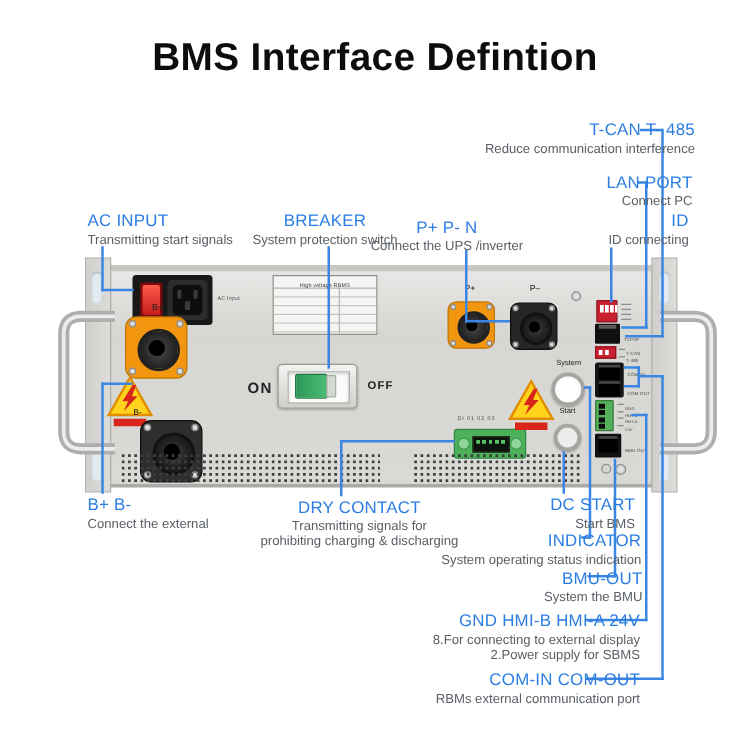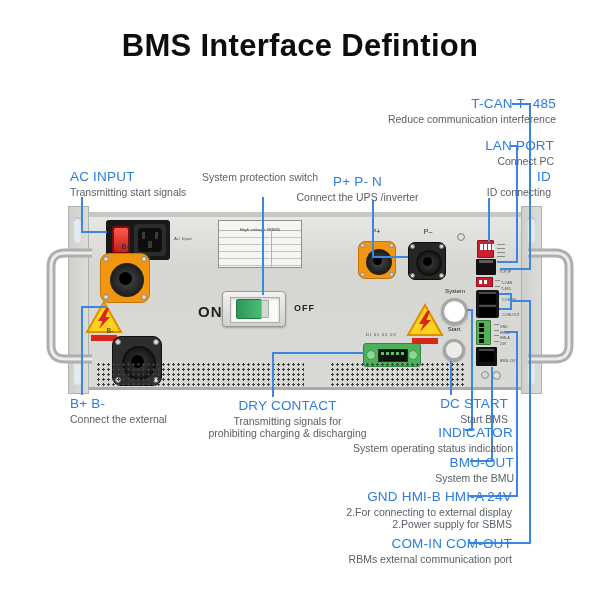--- a/index.html
+++ b/index.html
@@ -113,21 +113,21 @@
   <div class="dlabel" style="left:98px;top:327px;width:24px;">B-</div>
   <div class="cmp" style="left:112px;top:336px;width:50px;height:50px;background:#2e2e2e;border:1px solid #101010;border-radius:9px;">
     <div class="screw" style="left:2px;top:2px"></div>
       <div class="screw" style="right:2px;top:2px"></div>
     <div class="screw" style="left:2px;bottom:2px"></div>
       <div class="screw" style="right:2px;bottom:2px"></div>
     <div style="position:absolute;left:9px;top:9px;width:30px;height:30px;border-radius:50%;background:radial-gradient(#3c3c3c,#0a0a0a);border:2px solid #111;"></div>
     <div style="position:absolute;left:18px;top:18px;width:13px;height:13px;border-radius:50%;background:#000;"></div>
   </div>
 
-  <div class="dlabel" style="left:198px;top:303px;font-size:15px;font-weight:bold;letter-spacing:1px;">ON</div>
+  <div class="dlabel" style="left:198px;top:303px;font-size:12px;font-weight:bold;letter-spacing:1px;">ON</div>
   <div class="dlabel" style="left:294px;top:303px;font-size:9px;font-weight:bold;letter-spacing:1px;">OFF</div>
   <div class="cmp" style="left:222px;top:291px;width:64px;height:36px;background:linear-gradient(#f2f2f0,#cfcfcc);border:1px solid #9a9a97;border-radius:4px;box-shadow:0 1px 2px rgba(0,0,0,.25);">
     <div style="position:absolute;left:7px;top:5px;width:48px;height:24px;background:#fbfbfa;border:1px solid #adadaa;box-shadow:inset 0 1px 3px rgba(0,0,0,.2);"></div>
     <div style="position:absolute;left:13px;top:7px;width:26px;height:20px;background:linear-gradient(90deg,#2e9758,#49bd74);border:1px solid #1f7a44;border-radius:2px;box-sizing:border-box;"></div>
     <div style="position:absolute;left:38px;top:8px;width:8px;height:18px;background:#d4d9d4;border:1px solid #a8ada8;border-radius:1px;box-sizing:border-box;"></div>
   </div>
 
   <div class="dlabel" style="left:366px;top:331px;text-align:left;">
     <span class="micro" style="letter-spacing:1px;">DI 01 02 03</span>
   </div>
@@ -276,20 +276,21 @@
   </div>
   <div class="co ta-r" style="top:169px;right:95px">
     <div class="lab">ID</div>
     <div class="des">ID connecting</div>
   </div>
   <div class="co ta-l" style="top:169px;left:70px">
     <div class="lab">AC INPUT</div>
     <div class="des">Transmitting start signals</div>
   </div>
   <div class="co ta-c" style="top:169px;left:185px;width:150px">
+    <div class="lab">BREAKER</div>
     <div class="des">System protection switch</div>
   </div>
   <div class="co ta-c" style="top:174px;left:295px;width:125px">
     <div class="lab">P+ P- N</div>
     <div class="des">Connect the UPS /inverter</div>
   </div>
   <div class="co ta-l" style="top:396px;left:70px">
     <div class="lab">B+ B-</div>
     <div class="des">Connect the external</div>
   </div>
@@ -305,21 +306,21 @@
   <div class="co ta-r" style="top:396px;right:138px">
     <div class="lab">DC START</div>
     <div class="des">Start BMS</div>
   </div>
   <div class="co ta-r" style="top:455px;right:132px">
     <div class="lab">BMU-OUT</div>
     <div class="des">System the BMU</div>
   </div>
   <div class="co ta-r" style="top:489px;right:134px">
     <div class="lab">GND HMI-B HMI-A 24V</div>
-    <div class="des">2.For connecting to external display</div>
+    <div class="des">8.For connecting to external display</div>
     <div class="des" style="margin-top:0">2.Power supply for SBMS</div>
   </div>
   <div class="co ta-r" style="top:536px;right:134px">
     <div class="lab">COM-IN COM-OUT</div>
     <div class="des">RBMs external communication port</div>
   </div>
 
 </div>
 
 </body></html>

